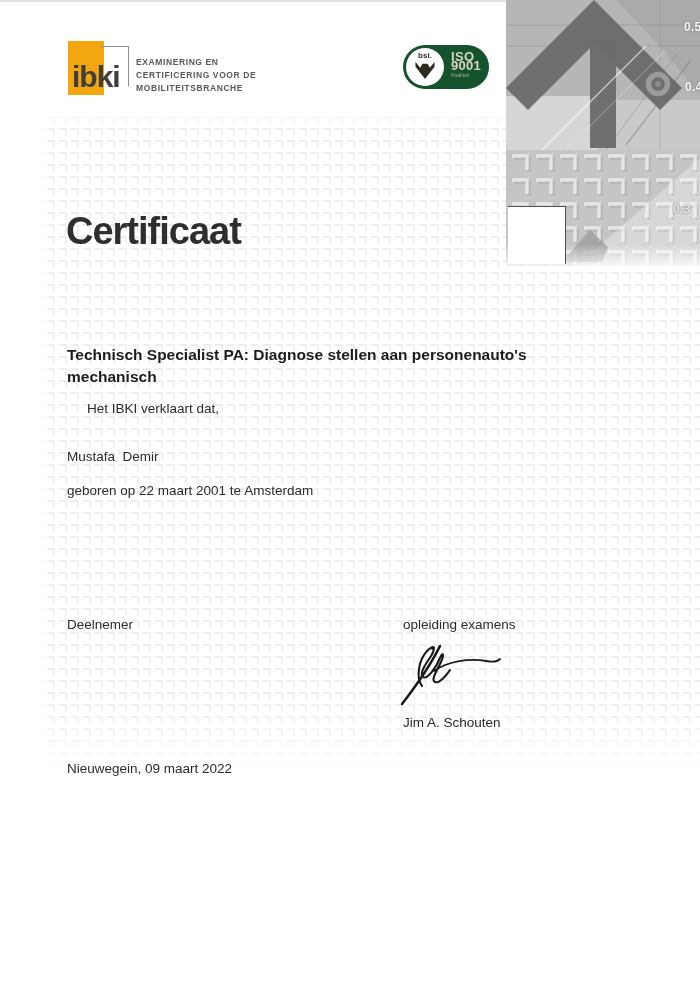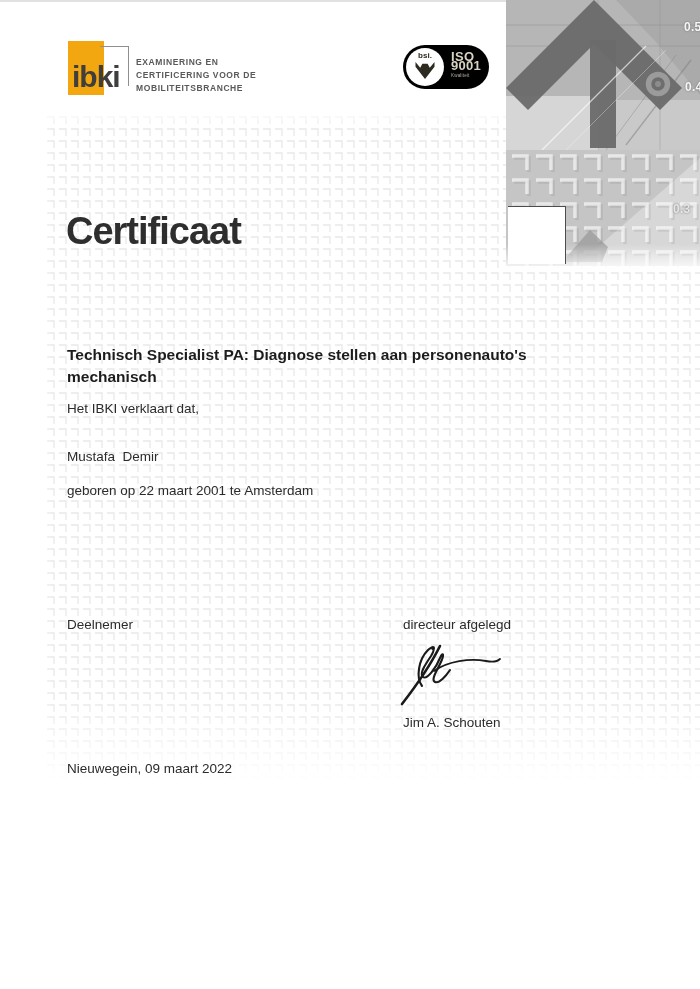--- a/index.html
+++ b/index.html
@@ -36,36 +36,36 @@
   .logo-square{position:absolute;left:68px;top:41px;width:36px;height:54px;
     background:#F2A711;display:flex;align-items:flex-end;z-index:3;}
   .logo-square .brand{font-weight:bold;font-size:30px;color:#3F3E3C;
     letter-spacing:-1px;line-height:1;padding:0 0 3px 4px;}
   .logo-bracket-h{position:absolute;left:100px;top:46px;width:28px;height:1px;background:#8f8f8f;z-index:3;}
   .logo-bracket-v{position:absolute;left:128px;top:46px;width:1px;height:40px;background:#8f8f8f;z-index:3;}
   .tagline{position:absolute;left:136px;top:56px;z-index:3;}
   .tagline div{font-size:8.5px;font-weight:bold;letter-spacing:.6px;color:#595959;line-height:13px;}
 
   
-  .badge{position:absolute;left:403px;top:45px;width:86px;height:44px;background:#000000;
+  .badge{position:absolute;left:403px;top:45px;width:86px;height:44px;background:#14532d;
     border-radius:22px;z-index:3;}
   .badge-circle{position:absolute;left:3px;top:3px;width:38px;height:38px;border-radius:50%;
     background:#ffffff;text-align:center;}
   .badge-circle .bsi-text{font-size:8px;font-weight:bold;color:#2D2A1F;line-height:10px;margin-top:3px;}
   .badge-texts{position:absolute;left:48px;top:7px;}
   .badge-texts .iso{font-size:13px;font-weight:bold;color:#D9D4C2;line-height:9px;letter-spacing:.3px;}
   .badge-texts .sub{font-size:4.5px;color:#B5B09C;margin-top:3px;letter-spacing:.2px;}
 
   
   .doc{position:absolute;left:0;top:0;width:700px;height:989px;z-index:4;}
   .title{position:absolute;left:66px;top:210px;font-size:38px;font-weight:700;
     color:#2E2E2E;letter-spacing:-1px;}
   .course-title{position:absolute;left:67px;top:344px;width:524px;
     font-size:15.5px;font-weight:bold;line-height:22px;color:#1C1C1C;}
-  .line-declaration{position:absolute;left:67px;top:401px;font-size:13.5px;}
+  .line-declaration{position:absolute;left:67px;top:401px;font-size:13.5px;padding-left:20px;}
   .line-name{position:absolute;left:67px;top:449px;font-size:13.5px;white-space:pre;}
   .line-birth{position:absolute;left:67px;top:483px;font-size:13.5px;}
   .statement{position:absolute;left:67px;top:532px;width:602px;font-size:13px;line-height:18.5px;}
   .label-participant{position:absolute;left:67px;top:617px;font-size:13.5px;}
   .label-director{position:absolute;left:403px;top:617px;font-size:13.5px;}
   .signature{position:absolute;left:386px;top:634px;width:120px;height:72px;}
   .director-name{position:absolute;left:403px;top:715px;font-size:13.5px;}
   .place-date{position:absolute;left:67px;top:761px;font-size:13.5px;}
 </style>
 </head>
@@ -137,21 +137,21 @@
   </div>
 </div>
 
 <div class="doc">
   <div class="title">Certificaat</div>
   <div class="course-title">Technisch Specialist PA: Diagnose stellen aan personenauto's mechanisch</div>
   <div class="line-declaration">Het IBKI verklaart dat,</div>
   <div class="line-name">Mustafa  Demir</div>
   <div class="line-birth">geboren op 22 maart 2001 te Amsterdam</div>
   <div class="label-participant">Deelnemer</div>
-  <div class="label-director">directeur afgelegd</div>
+  <div class="label-director">opleiding examens</div>
 
   <svg class="signature" viewBox="0 0 120 72">
     <g fill="none" stroke="#1a1a1a" stroke-linecap="round">
       <path d="M36,52 C30,44 32,26 42,16 C47,11 50,14 45,22 C39,31 33,40 37,43 C41,46 50,34 54,24 C57,17 59,20 54,30 C50,38 45,46 49,48 C53,50 60,42 64,36" stroke-width="2.1"></path>
       <path d="M48,37 C62,27 84,24 100,27 C108,28.5 112,27 114,25" stroke-width="1.8"></path>
       <path d="M54,12 C46,28 30,52 16,70" stroke-width="2.6"></path>
       <circle cx="47" cy="14" r="2" fill="#1a1a1a" stroke="none"></circle>
     </g>
   </svg>
 

